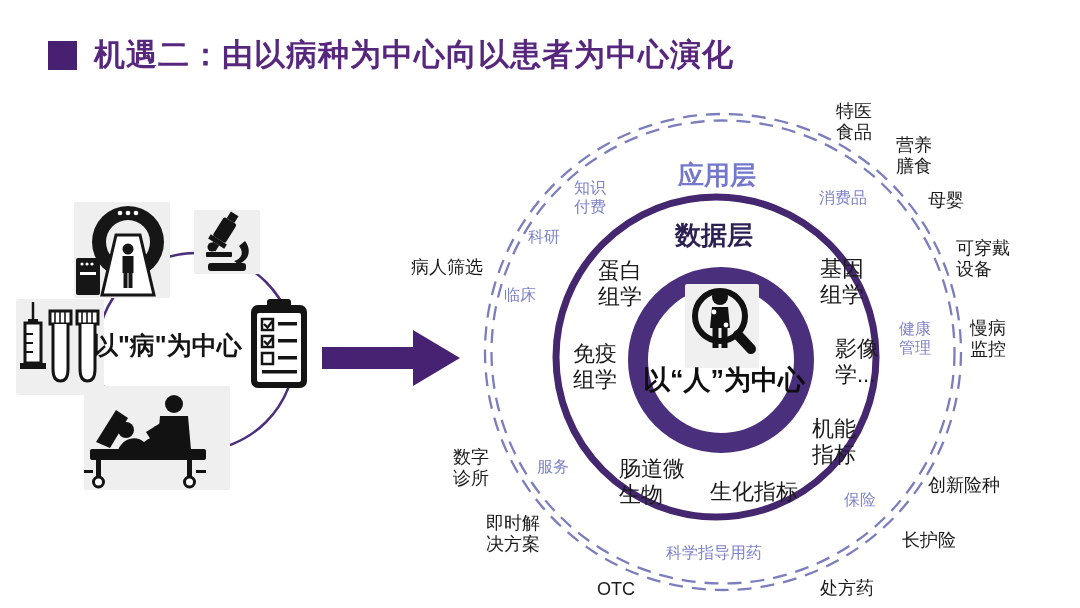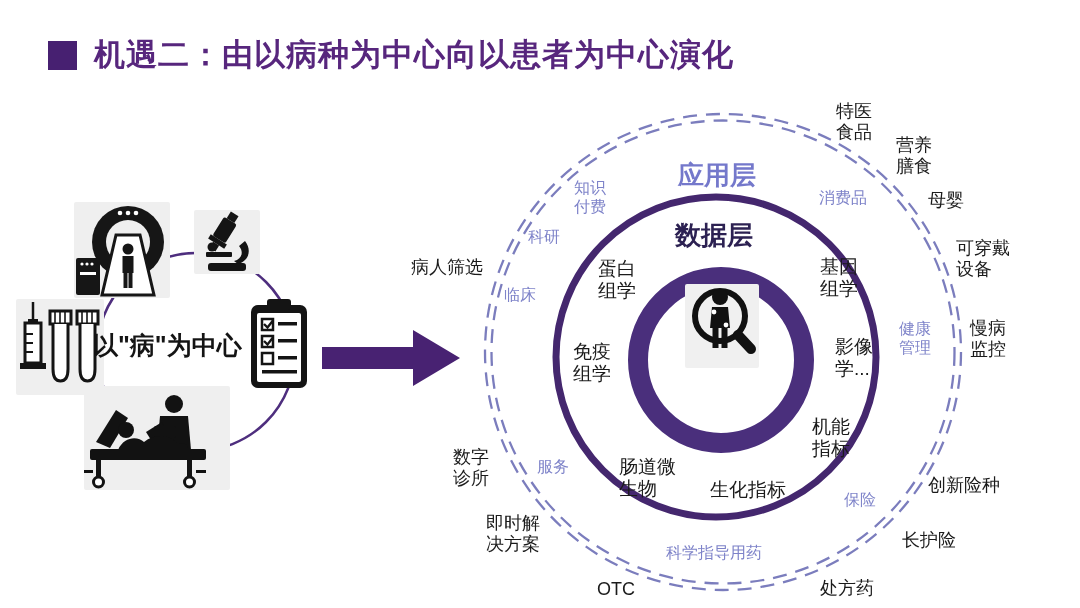--- a/index.html
+++ b/index.html
@@ -6,21 +6,21 @@
   body{
     width:1080px;height:608px;position:relative;overflow:hidden;
     background:#ffffff;
     font-family:"Liberation Sans","DejaVu Sans",sans-serif;
   }
   .stage{position:absolute;inset:0;width:1080px;height:608px;}
   #bg-svg{position:absolute;left:0;top:0;z-index:0;}
   .icon{position:absolute;z-index:1;}
   .lbl{position:absolute;z-index:2;white-space:pre-line;}
   .olb{font-size:18px;line-height:1.16;color:#1b1b1b;}
-  .dlb{font-size:19px;line-height:1.16;color:#1b1b1b;}
+  .dlb{font-size:22px;line-height:1.16;color:#1b1b1b;}
   .plb{font-size:16px;line-height:1.16;color:#7e83c9;}
   .layer-title{font-weight:bold;font-size:26px;line-height:1.05;}
   .app-title{color:#7478cb;margin-top:21px;}
   .data-title{color:#2c2152;}
   .center-label{font-weight:bold;font-size:27px;color:#0e0e0e;text-align:center;}
   .disease-label{font-weight:bold;font-size:25px;color:#141414;white-space:nowrap;}
   .title-row{position:absolute;left:48px;top:34px;display:flex;align-items:center;z-index:3;}
   .title-bullet{width:29px;height:29px;background:#472071;display:inline-block;margin-right:17px;}
   .slide-title{font-size:31px;font-weight:bold;color:#57267d;letter-spacing:1px;margin:0;}
 </style>
@@ -149,20 +149,21 @@
     <rect x="27.5" y="44" width="6" height="20" fill="#111111"></rect>
     <rect x="36.5" y="44" width="6" height="20" fill="#111111"></rect>
     <circle cx="29" cy="28" r="2.4" fill="#ffffff"></circle>
     <circle cx="41" cy="41" r="2.4" fill="#ffffff"></circle>
   </svg>
 
   <div class="lbl disease-label" style="left:93px;top:329px">以"病"为中心</div>
 
   <div class="lbl layer-title app-title" style="left:678px;top:141px">应用层</div>
   <div class="lbl layer-title data-title" style="left:675px;top:222px">数据层</div>
+  <div class="lbl center-label" style="left:626px;top:362px;width:196px">以“人”为中心</div>
 
   <div class="lbl dlb" style="left:598px;top:258px">蛋白
 组学</div>
   <div class="lbl dlb" style="left:820px;top:256px">基因
 组学</div>
   <div class="lbl dlb" style="left:573px;top:341px">免疫
 组学</div>
   <div class="lbl dlb" style="left:835px;top:336px">影像
 学...</div>
   <div class="lbl dlb" style="left:812px;top:416px">机能

